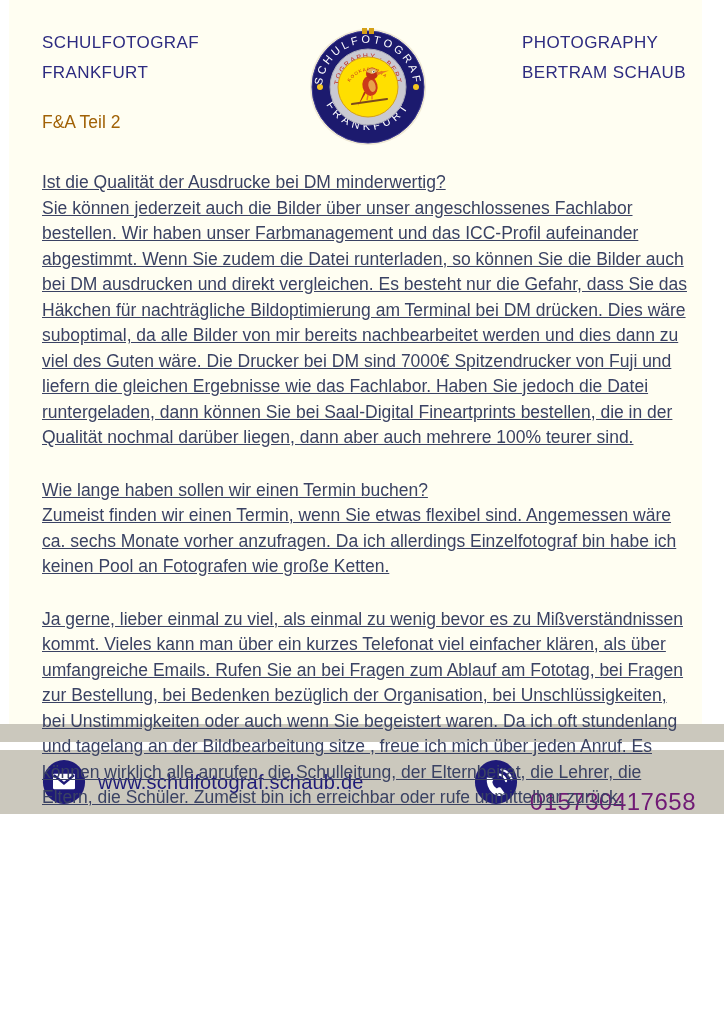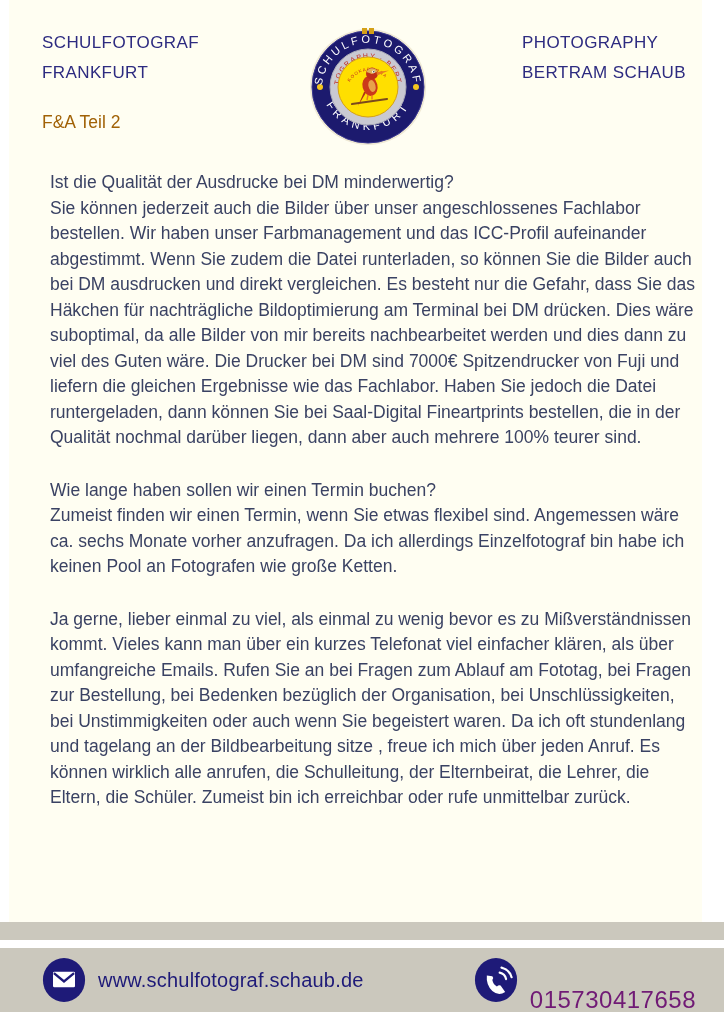--- a/index.html
+++ b/index.html
@@ -1,25 +1,25 @@
 <!DOCTYPE html>
 <html lang="de"><head>
 <meta charset="utf-8">
 <style>
   html,body{margin:0;padding:0;background:#ffffff;width:724px;height:1024px;overflow:hidden;
     font-family:"Liberation Sans", sans-serif;}
-  .page-top{position:relative;height:922px;margin:0 22px 0 9px;background:#FFFEF2;}
+  .page-top{position:relative;height:724px;margin:0 22px 0 9px;background:#FFFEF2;}
   .hdr{position:absolute;top:28px;font-size:17px;line-height:30px;letter-spacing:.4px;
     color:#2D2B80;font-weight:500;}
   .hdr-left{left:33px;}
   .hdr-right{left:513px;}
   .logo-wrap{position:absolute;left:299px;top:26px;width:120px;height:122px;}
   .section-title{position:absolute;left:33px;top:112px;font-size:17.5px;color:#a16207;}
-  .faq{position:absolute;left:41px;top:170px;width:650px;font-size:17.5px;line-height:25.5px;
-    color:#3A4263;}
+  .faq{position:absolute;left:33px;top:170px;width:650px;font-size:17.5px;line-height:25.5px;
+    color:#3A4263;text-decoration:underline;}
   .qa + .qa{margin-top:27px;}
   .gray-band{height:18px;background:#CBC8BD;}
   .white-gap{height:8px;background:#ffffff;}
   .footer{height:64px;background:#CBC8BD;display:flex;align-items:center;}
   .contact{display:flex;align-items:center;gap:12px;}
   .contact-web{margin-left:42px;}
   .contact-phone{margin-left:auto;margin-right:28px;}
   .badge{width:44px;height:46px;flex:0 0 auto;}
   .web-text{font-size:20px;color:#1E1A78;letter-spacing:.2px;}
   .phone-text{font-size:24px;color:#701a75;letter-spacing:.5px;margin-top:40px;}

